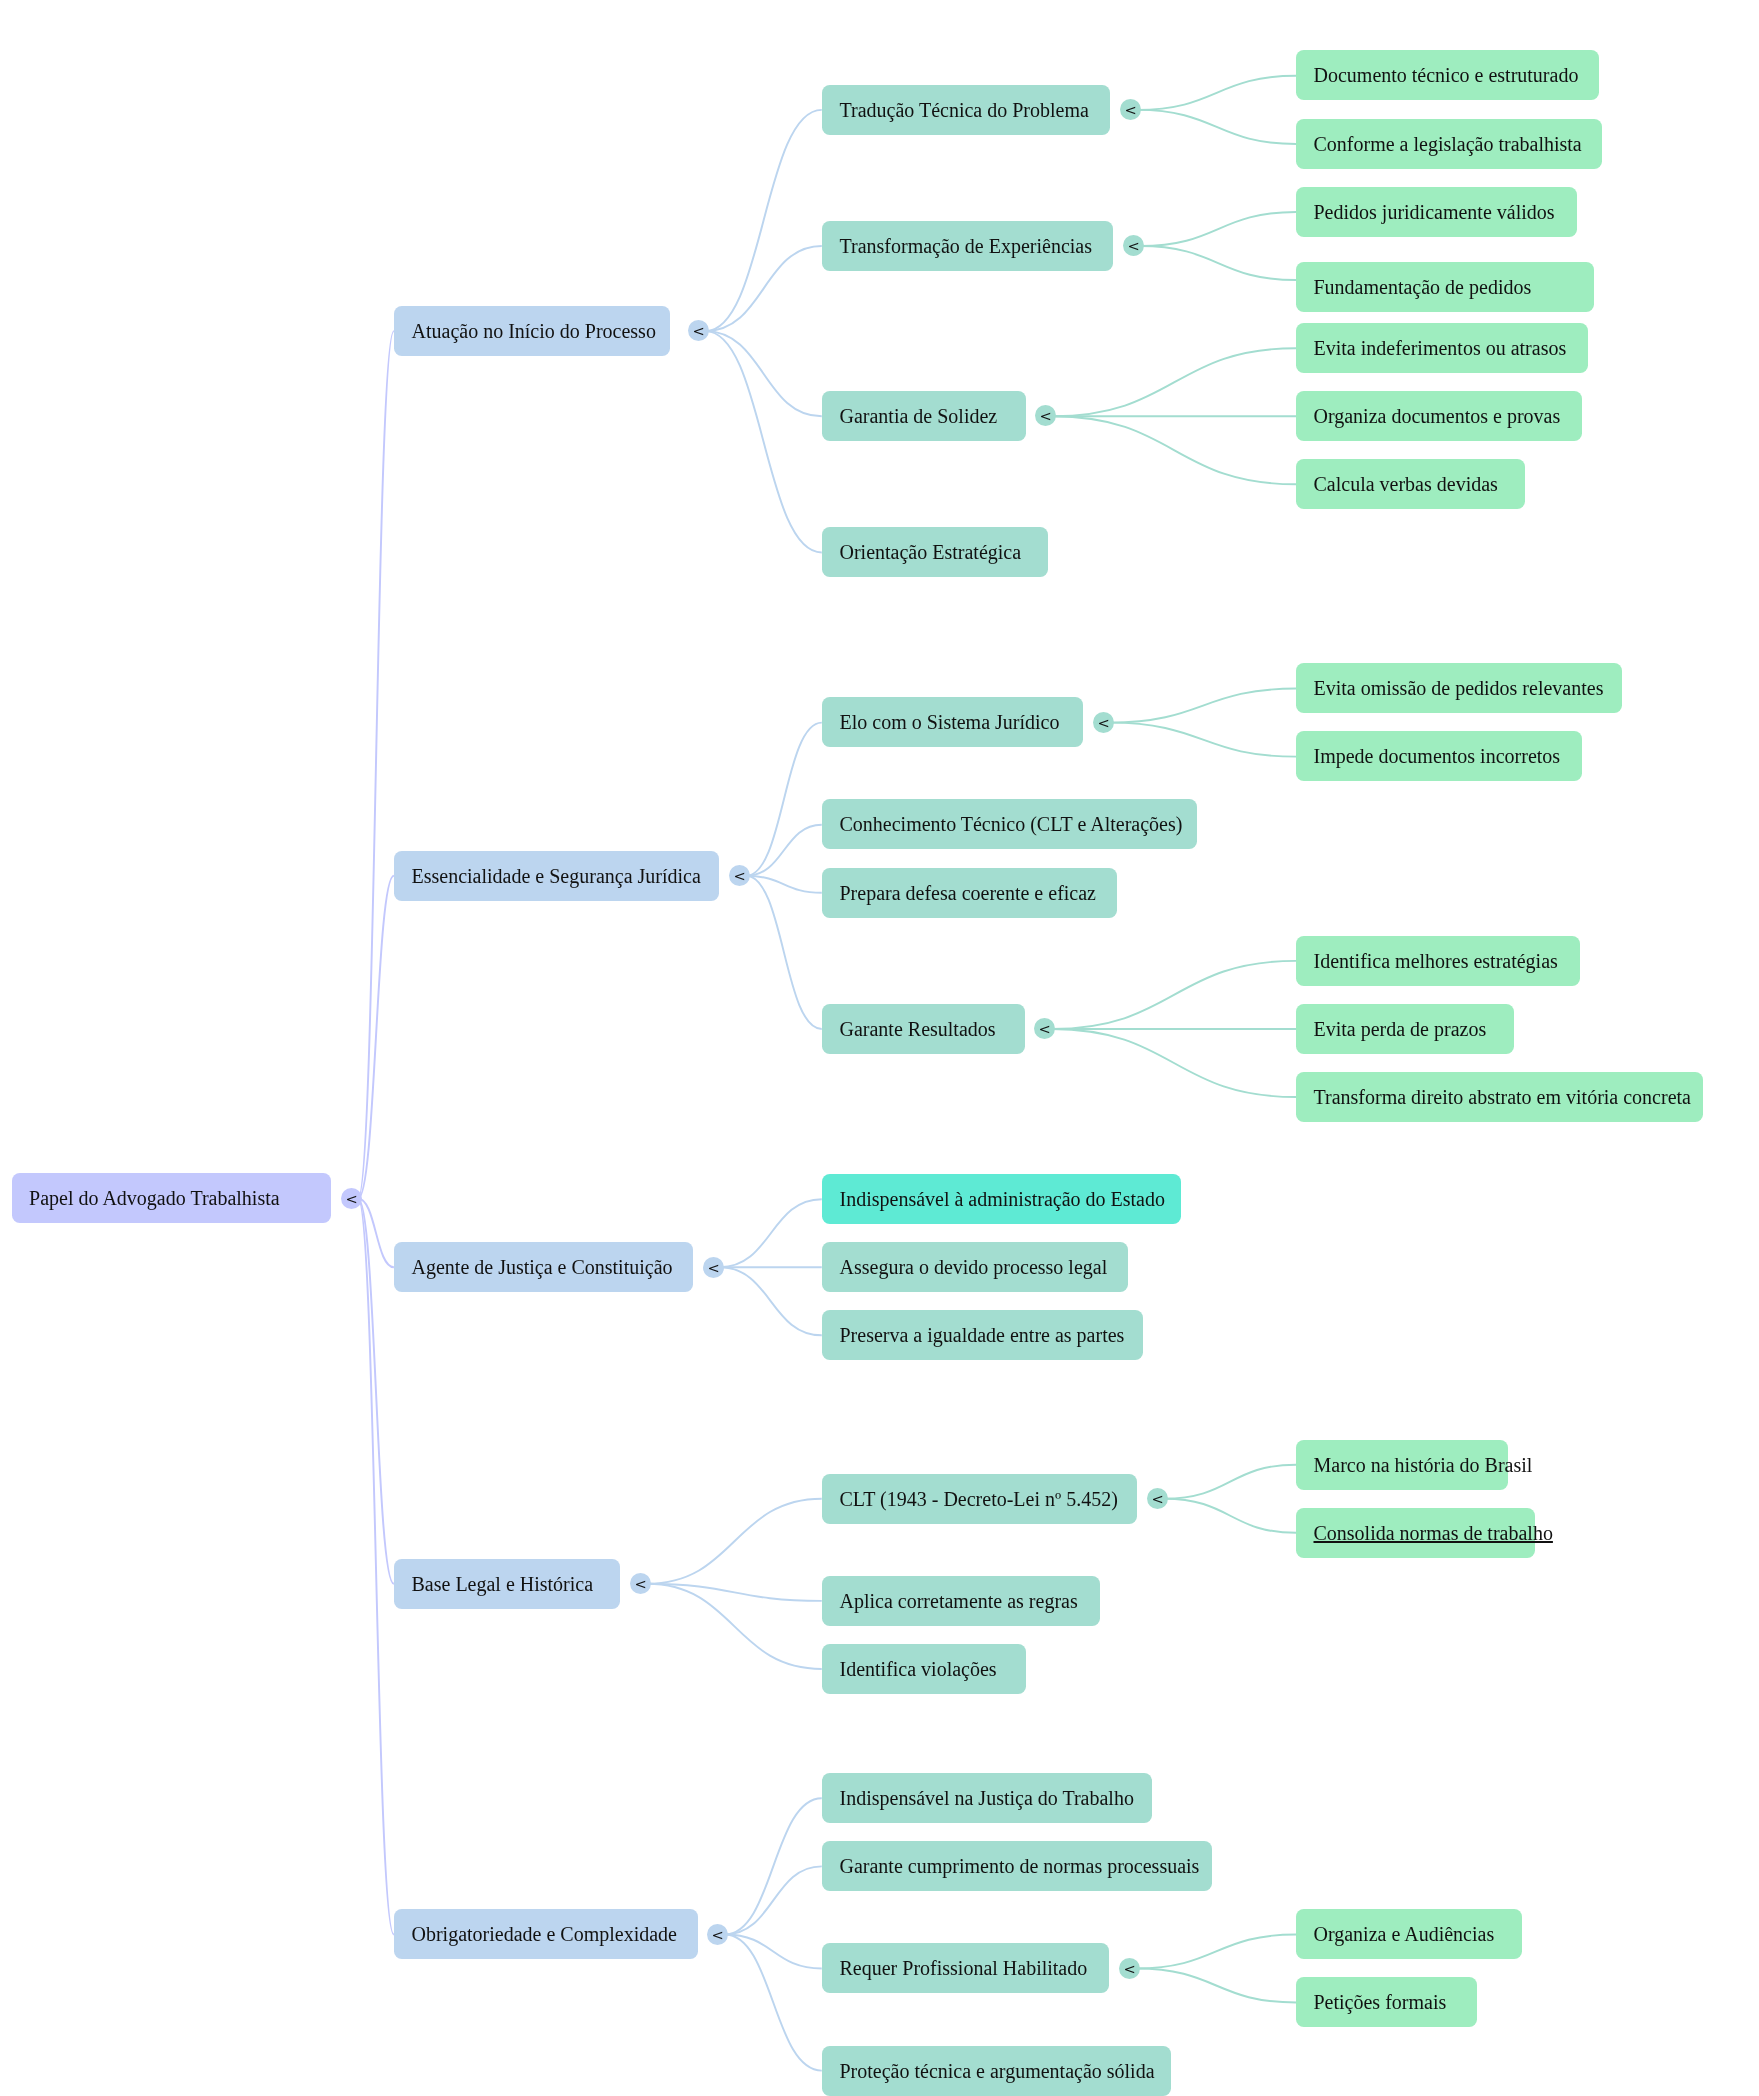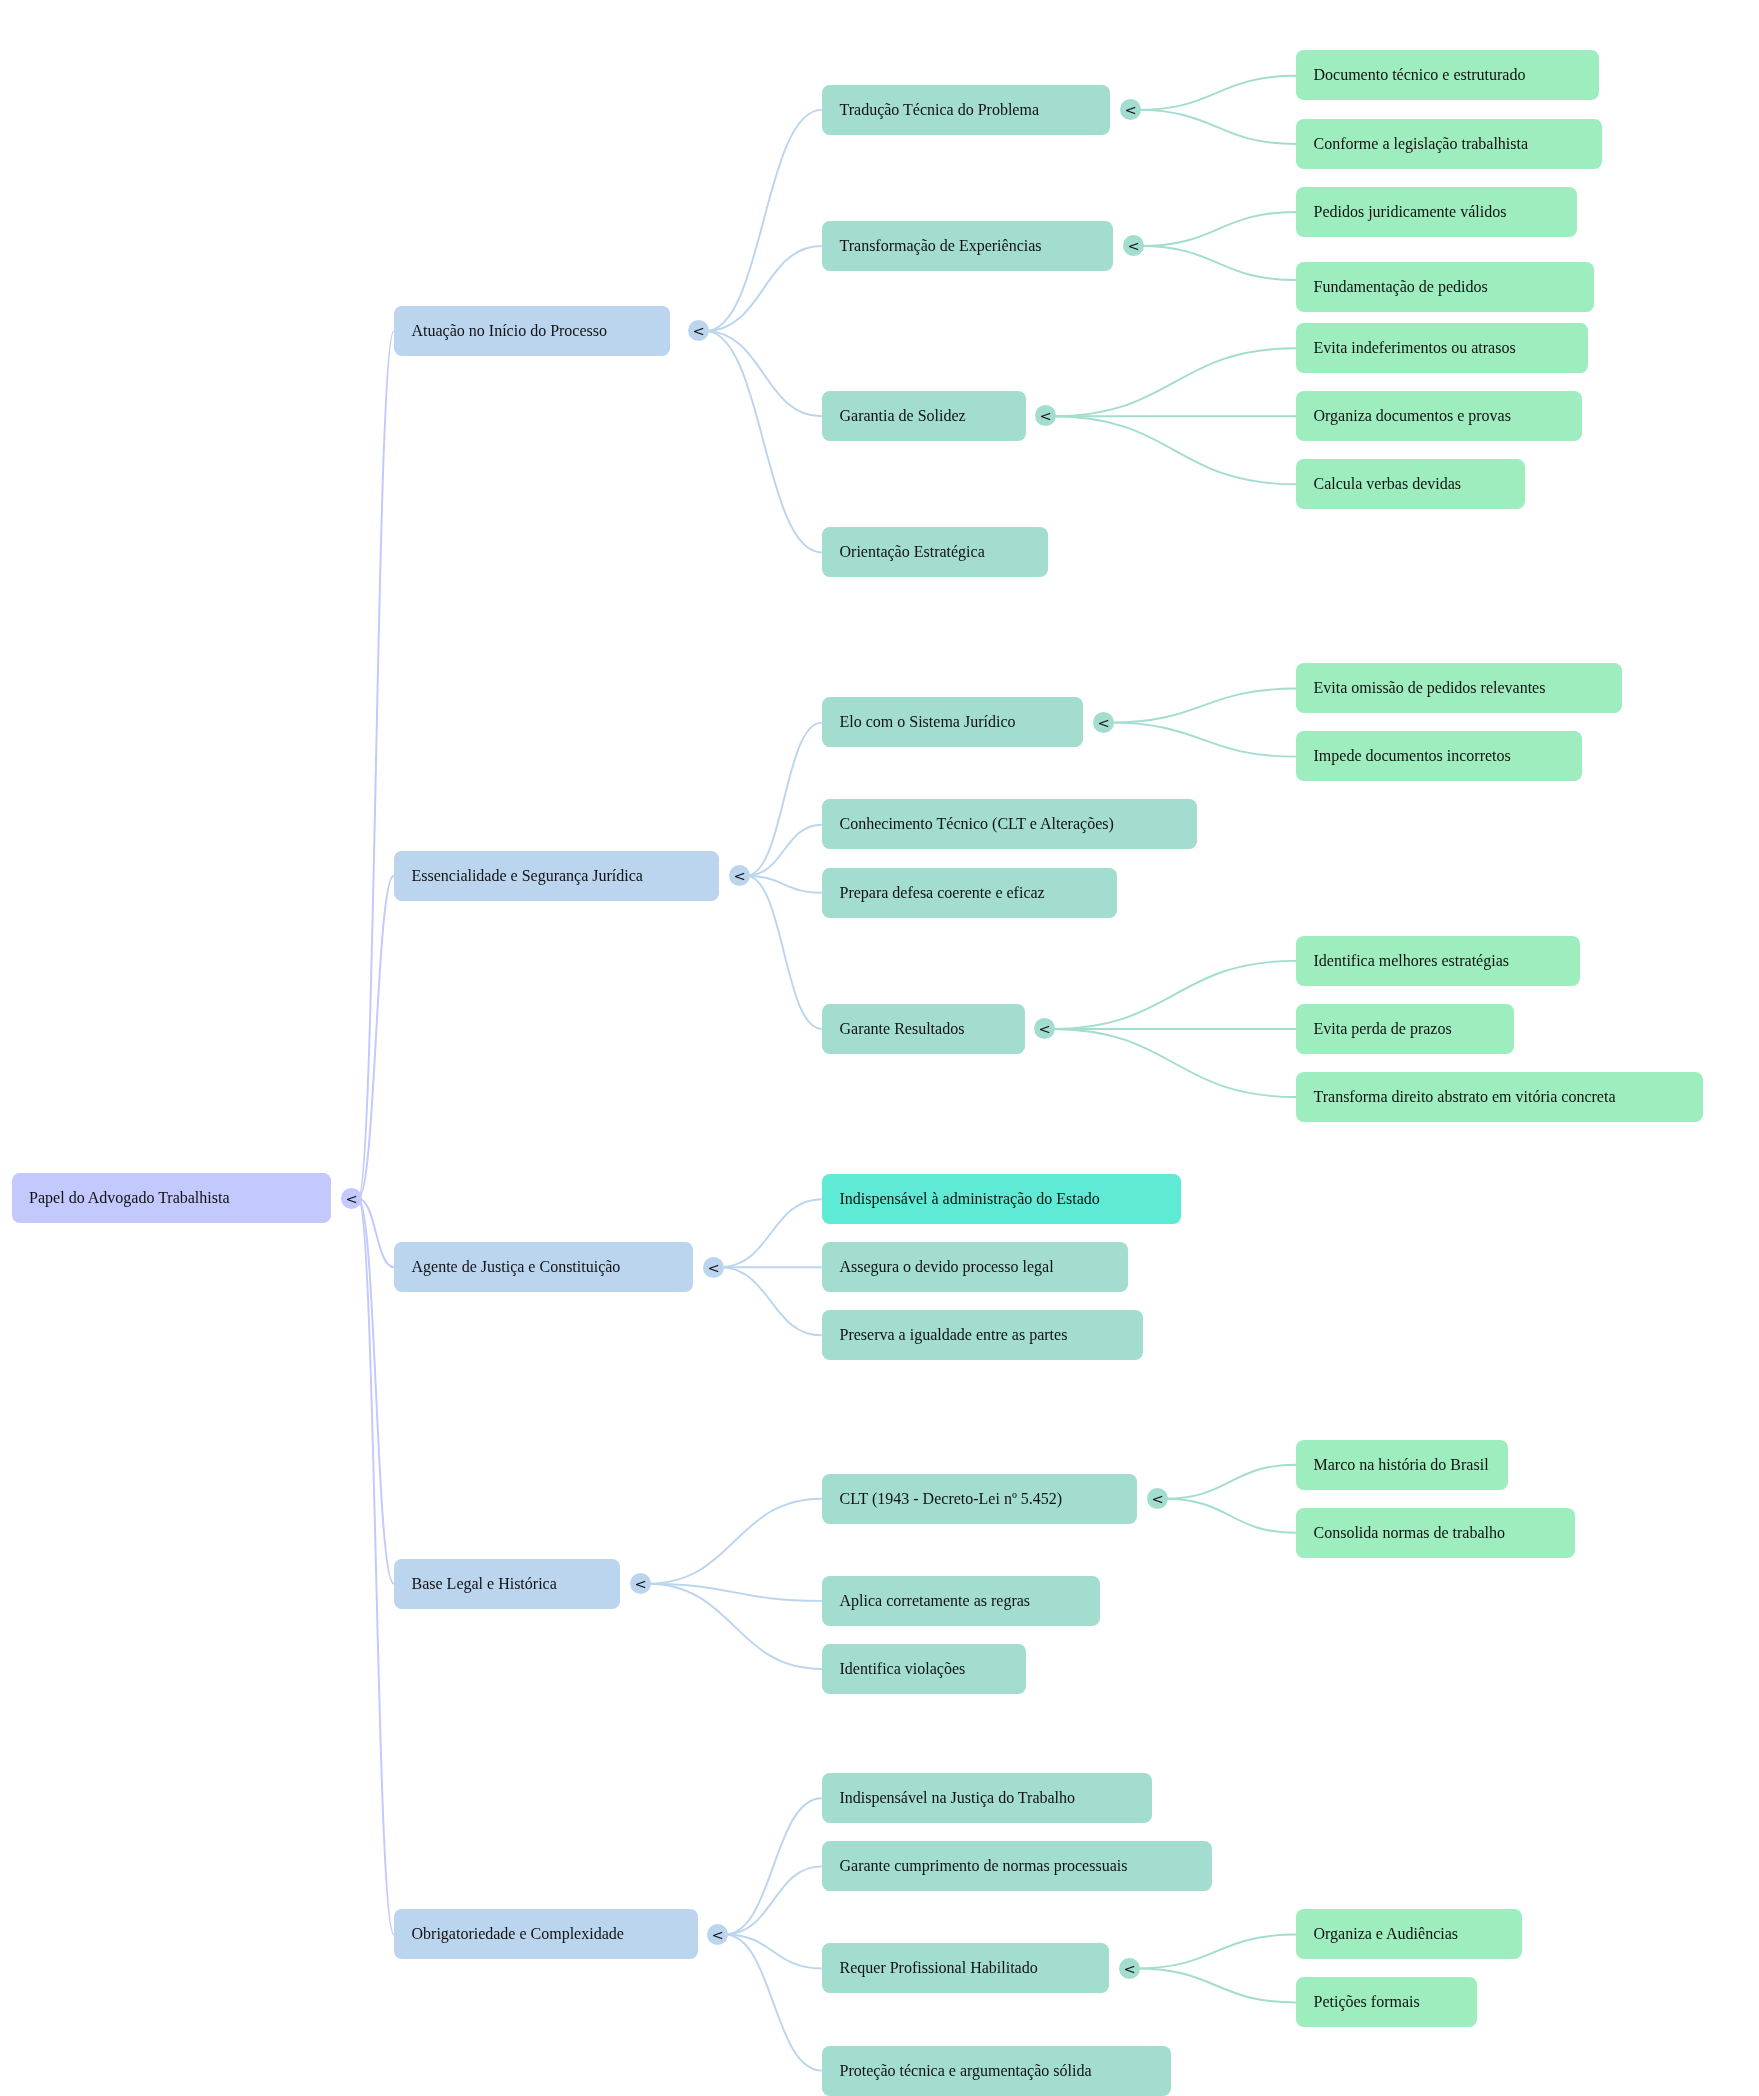--- a/index.html
+++ b/index.html
@@ -1,20 +1,20 @@
 <!DOCTYPE html>
 <html><head>
 <meta charset="utf-8">
 <style>
   html, body { margin: 0; padding: 0; background: #ffffff; }
   body { width: 1759px; height: 2096px; position: relative; overflow: hidden;
          font-family: "Liberation Serif", "DejaVu Serif", serif; }
   #edges { position: absolute; left: 0; top: 0; width: 1759px; height: 2096px; }
   .node { position: absolute; height: 50px; border-radius: 7.8px; box-sizing: border-box;
-          padding: 0 17.5px; display: flex; align-items: center; font-size: 16px; color: #111;
+          padding: 0 17.5px; display: flex; align-items: center; font-size: 20px; color: #111;
           white-space: nowrap; cursor: pointer; }
   .toggle { position: absolute; width: 21.3px; height: 21.3px; border-radius: 50%;
             display: flex; align-items: center; justify-content: center;
             font-family: "DejaVu Sans", sans-serif; font-size: 14.6px; color: #111; cursor: pointer; }
 </style>
 </head>
 <body>
 
 <svg id="edges" viewBox="0 0 1813 2160" width="1759" height="2096">
     <path d="M1172,113.08532423208192 C1254,113.08532423208192 1254,78 1336,78" fill="none" stroke="#a3ddd0" stroke-width="2"></path>
@@ -152,21 +152,21 @@
       <span>Base Legal e Histórica</span>
     </div>
     <div class="toggle" style="left: 630px; top: 1573px; background: rgb(188, 213, 239);">&lt;</div>
     <div class="node" style="left: 822px; top: 1474px; width: 315px; background: rgb(163, 221, 208);">
       <span>CLT (1943 - Decreto-Lei nº 5.452)</span>
     </div>
     <div class="toggle" style="left: 1147px; top: 1488px; background: rgb(163, 221, 208);">&lt;</div>
     <div class="node" style="left: 1296px; top: 1440px; width: 212px; background: rgb(158, 237, 191);">
       <span>Marco na história do Brasil</span>
     </div>
-    <div class="node" style="left: 1296px; top: 1508px; width: 279px; background: rgb(158, 237, 191);">
+    <div class="node" style="left: 1296px; top: 1508px; width: 239px; background: rgb(158, 237, 191); text-decoration: underline;">
       <span>Consolida normas de trabalho</span>
     </div>
     <div class="node" style="left: 822px; top: 1576px; width: 278px; background: rgb(163, 221, 208);">
       <span>Aplica corretamente as regras</span>
     </div>
     <div class="node" style="left: 822px; top: 1644px; width: 204px; background: rgb(163, 221, 208);">
       <span>Identifica violações</span>
     </div>
     <div class="node" style="left: 394px; top: 1909px; width: 304px; background: rgb(188, 213, 239);">
       <span>Obrigatoriedade e Complexidade</span>

